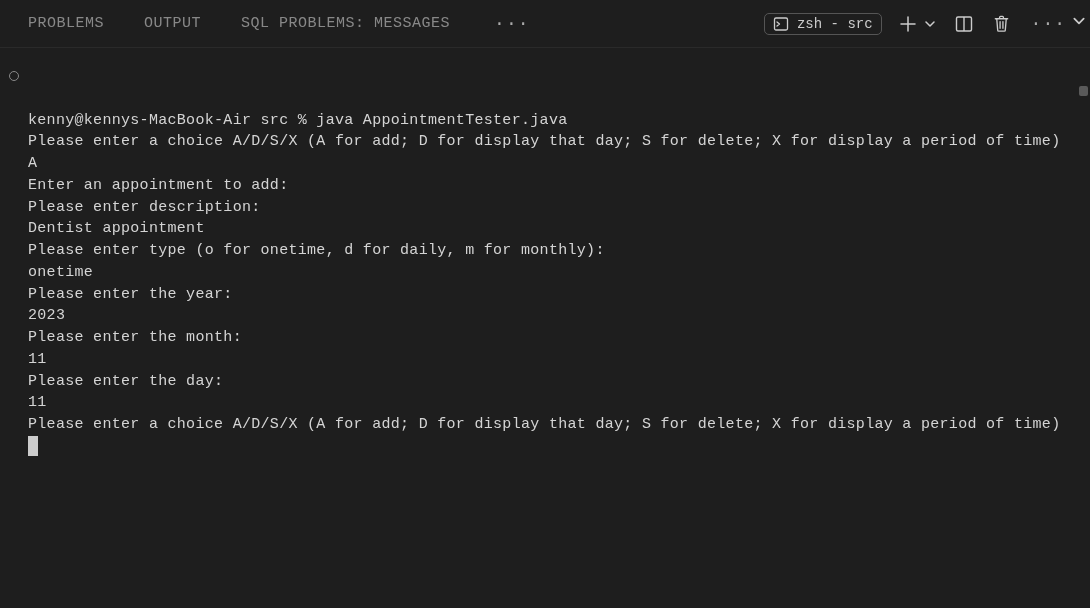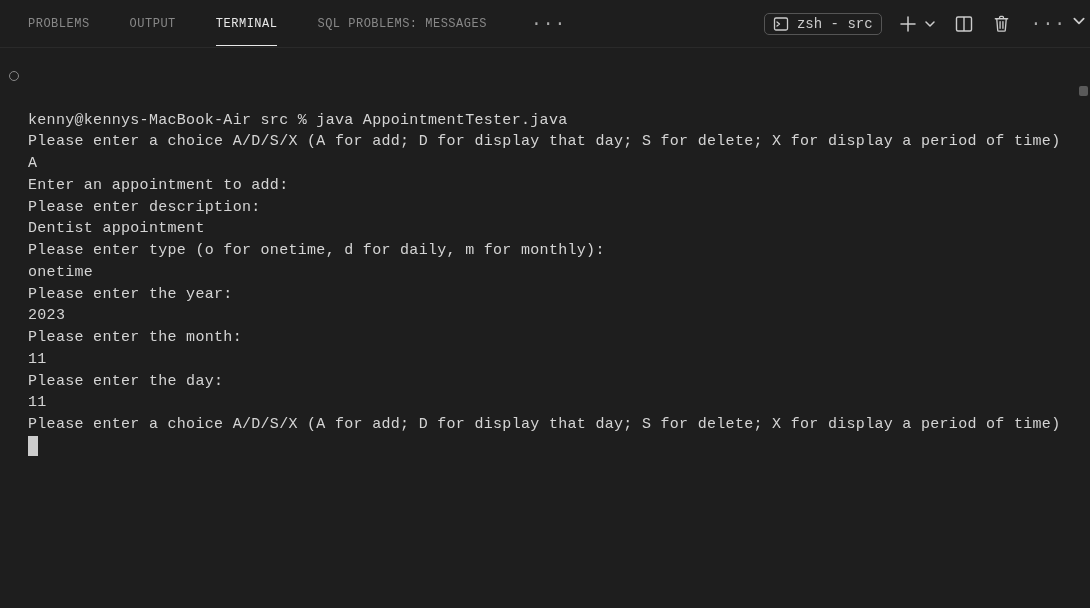--- a/index.html
+++ b/index.html
@@ -23,21 +23,21 @@
       padding: 0 20px 0 28px;
       border-bottom: 1px solid #2a2a2a;
     }
     .tabs {
       display: flex;
       gap: 40px;
       align-items: center;
       flex: 1;
     }
     .tab {
-      font-size: 12px;
+      font-size: 15px;
       color: #888888;
       padding: 14px 0;
       cursor: pointer;
       letter-spacing: 0.5px;
       white-space: nowrap;
     }
     .tab.active {
       color: #e8e8e8;
       border-bottom: 1px solid #e8e8e8;
       margin-bottom: -1px;
@@ -133,21 +133,20 @@
       color: #ccc;
     }
   </style>
 </head>
 <body>
 
 <div class="tab-bar">
   <div class="tabs">
     <div class="tab">PROBLEMS</div>
     <div class="tab">OUTPUT</div>
-    <div class="tab active">TERMINAL</div>
     <div class="tab">SQL PROBLEMS: MESSAGES</div>
     <div class="ellipsis">···</div>
   </div>
   <div class="tab-actions">
     <div class="shell-picker">
       <span class="shell-icon">
         <svg width="16" height="16" viewBox="0 0 16 16" fill="none" stroke="currentColor" stroke-width="1.3">
           <rect x="1.5" y="2" width="13" height="12" rx="1.5"></rect>
           <path d="M4 6l2.5 2L4 10" stroke-linecap="round" stroke-linejoin="round"></path>
         </svg>

